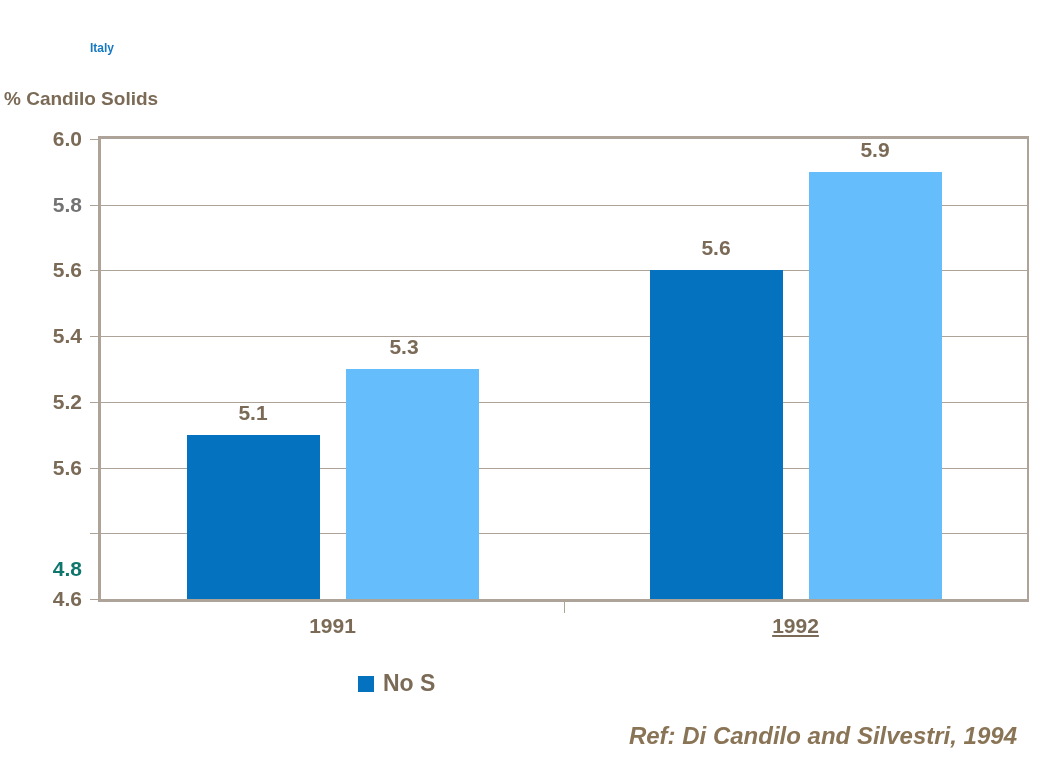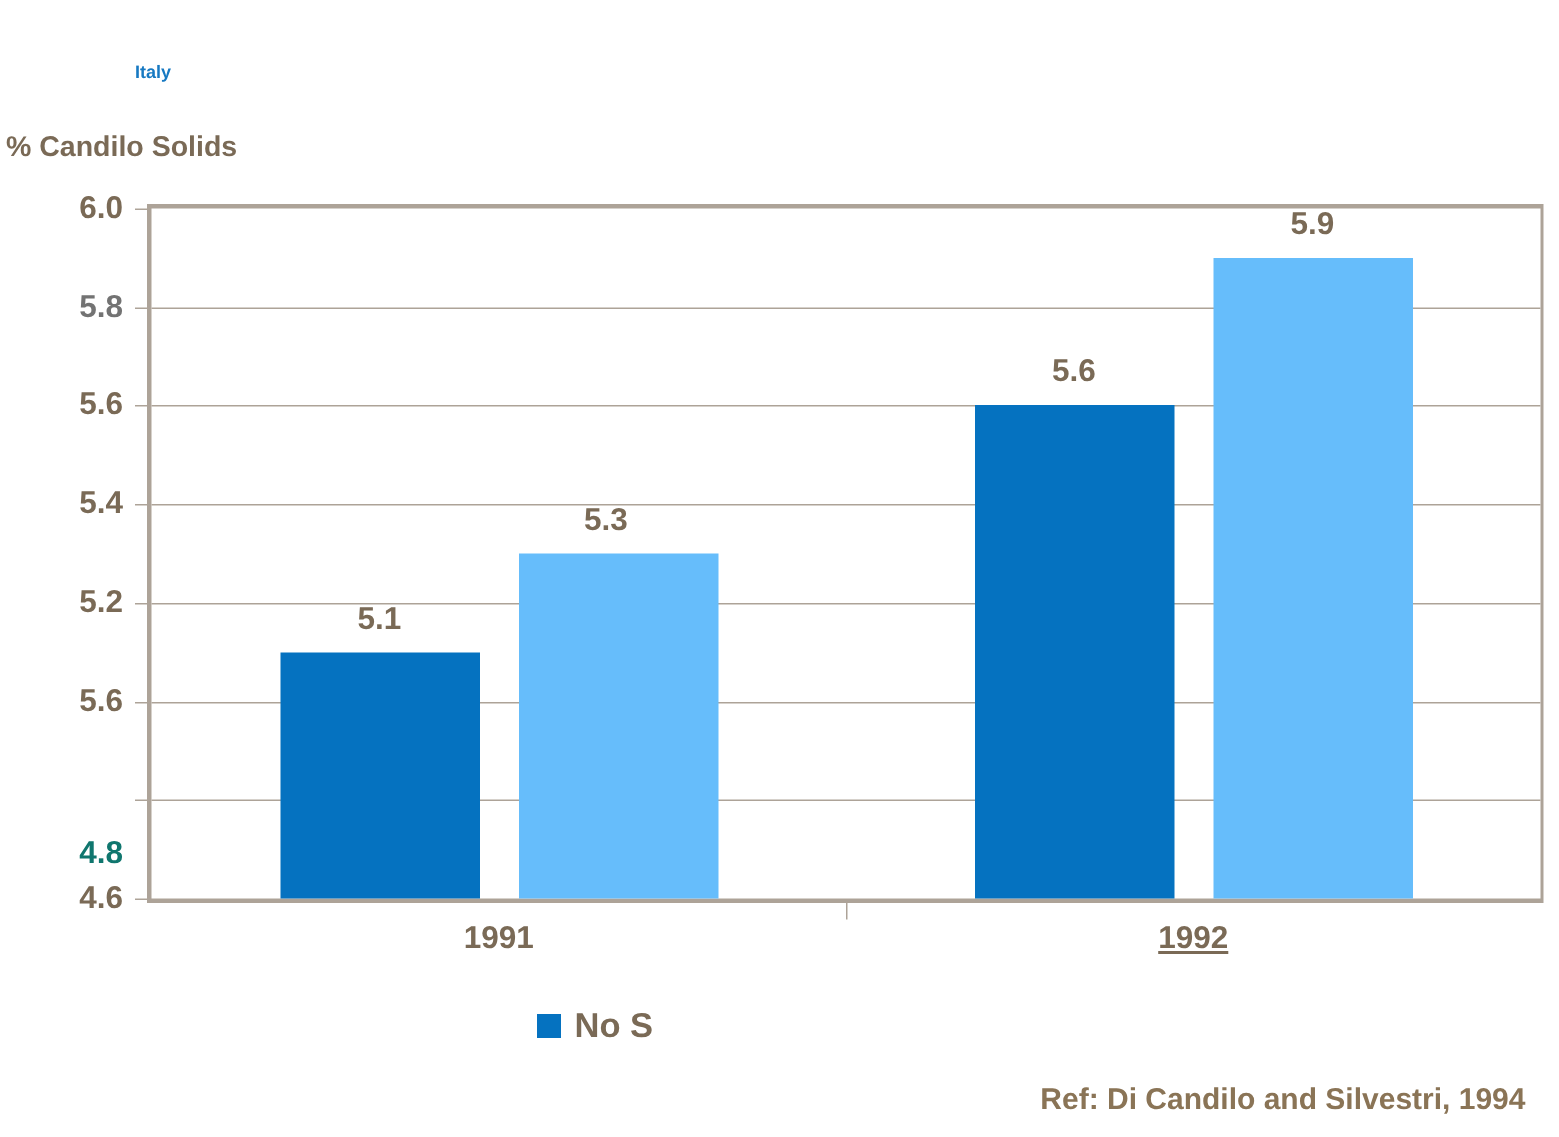--- a/index.html
+++ b/index.html
@@ -150,22 +150,23 @@
     font-weight: bold;
     color: #7a6a56;
     line-height: 1;
   }
 
   
   .reference {
     position: absolute;
     right: 22px;
     top: 722px;
-    font-size: 20px;
-    font-weight: bold;
+    font-size: 24px;
+    font-weight: bold;
+    font-style: italic;
     color: #8a7456;
   }
 </style>
 </head>
 <body>
 
 <div id="root">
 
   <div class="chart-subtitle">Italy</div>
   <div class="axis-title">% Candilo Solids</div>

